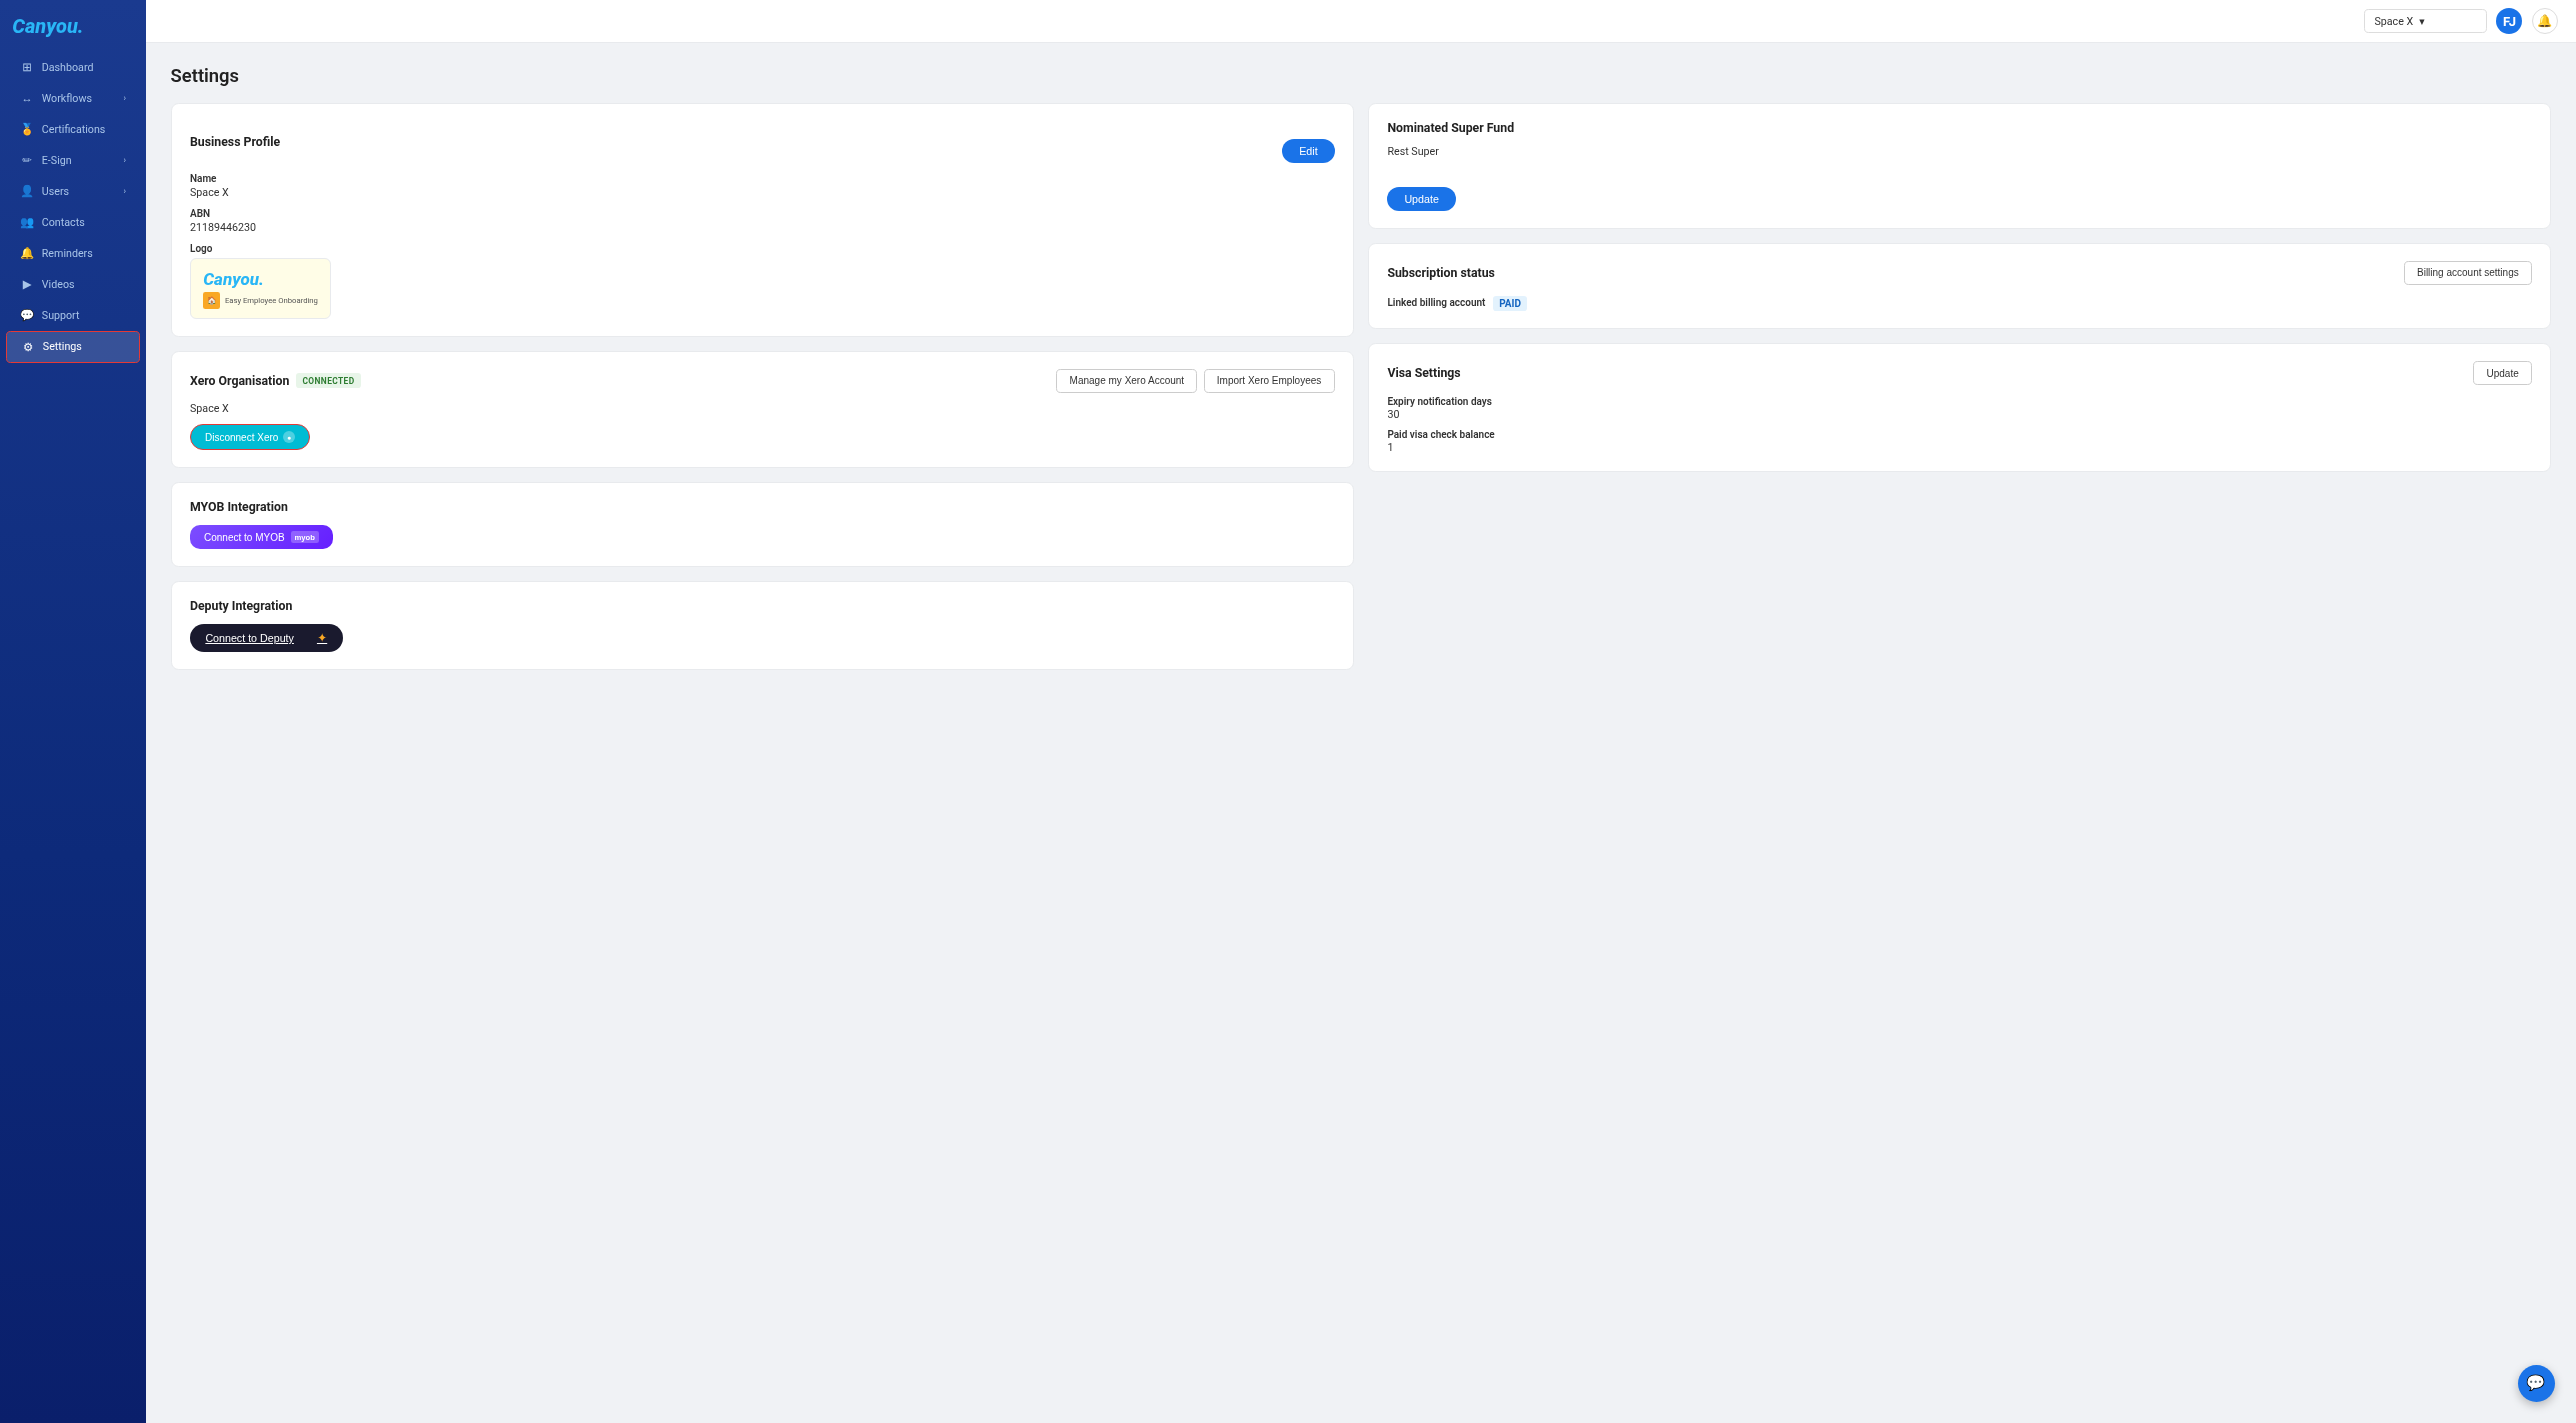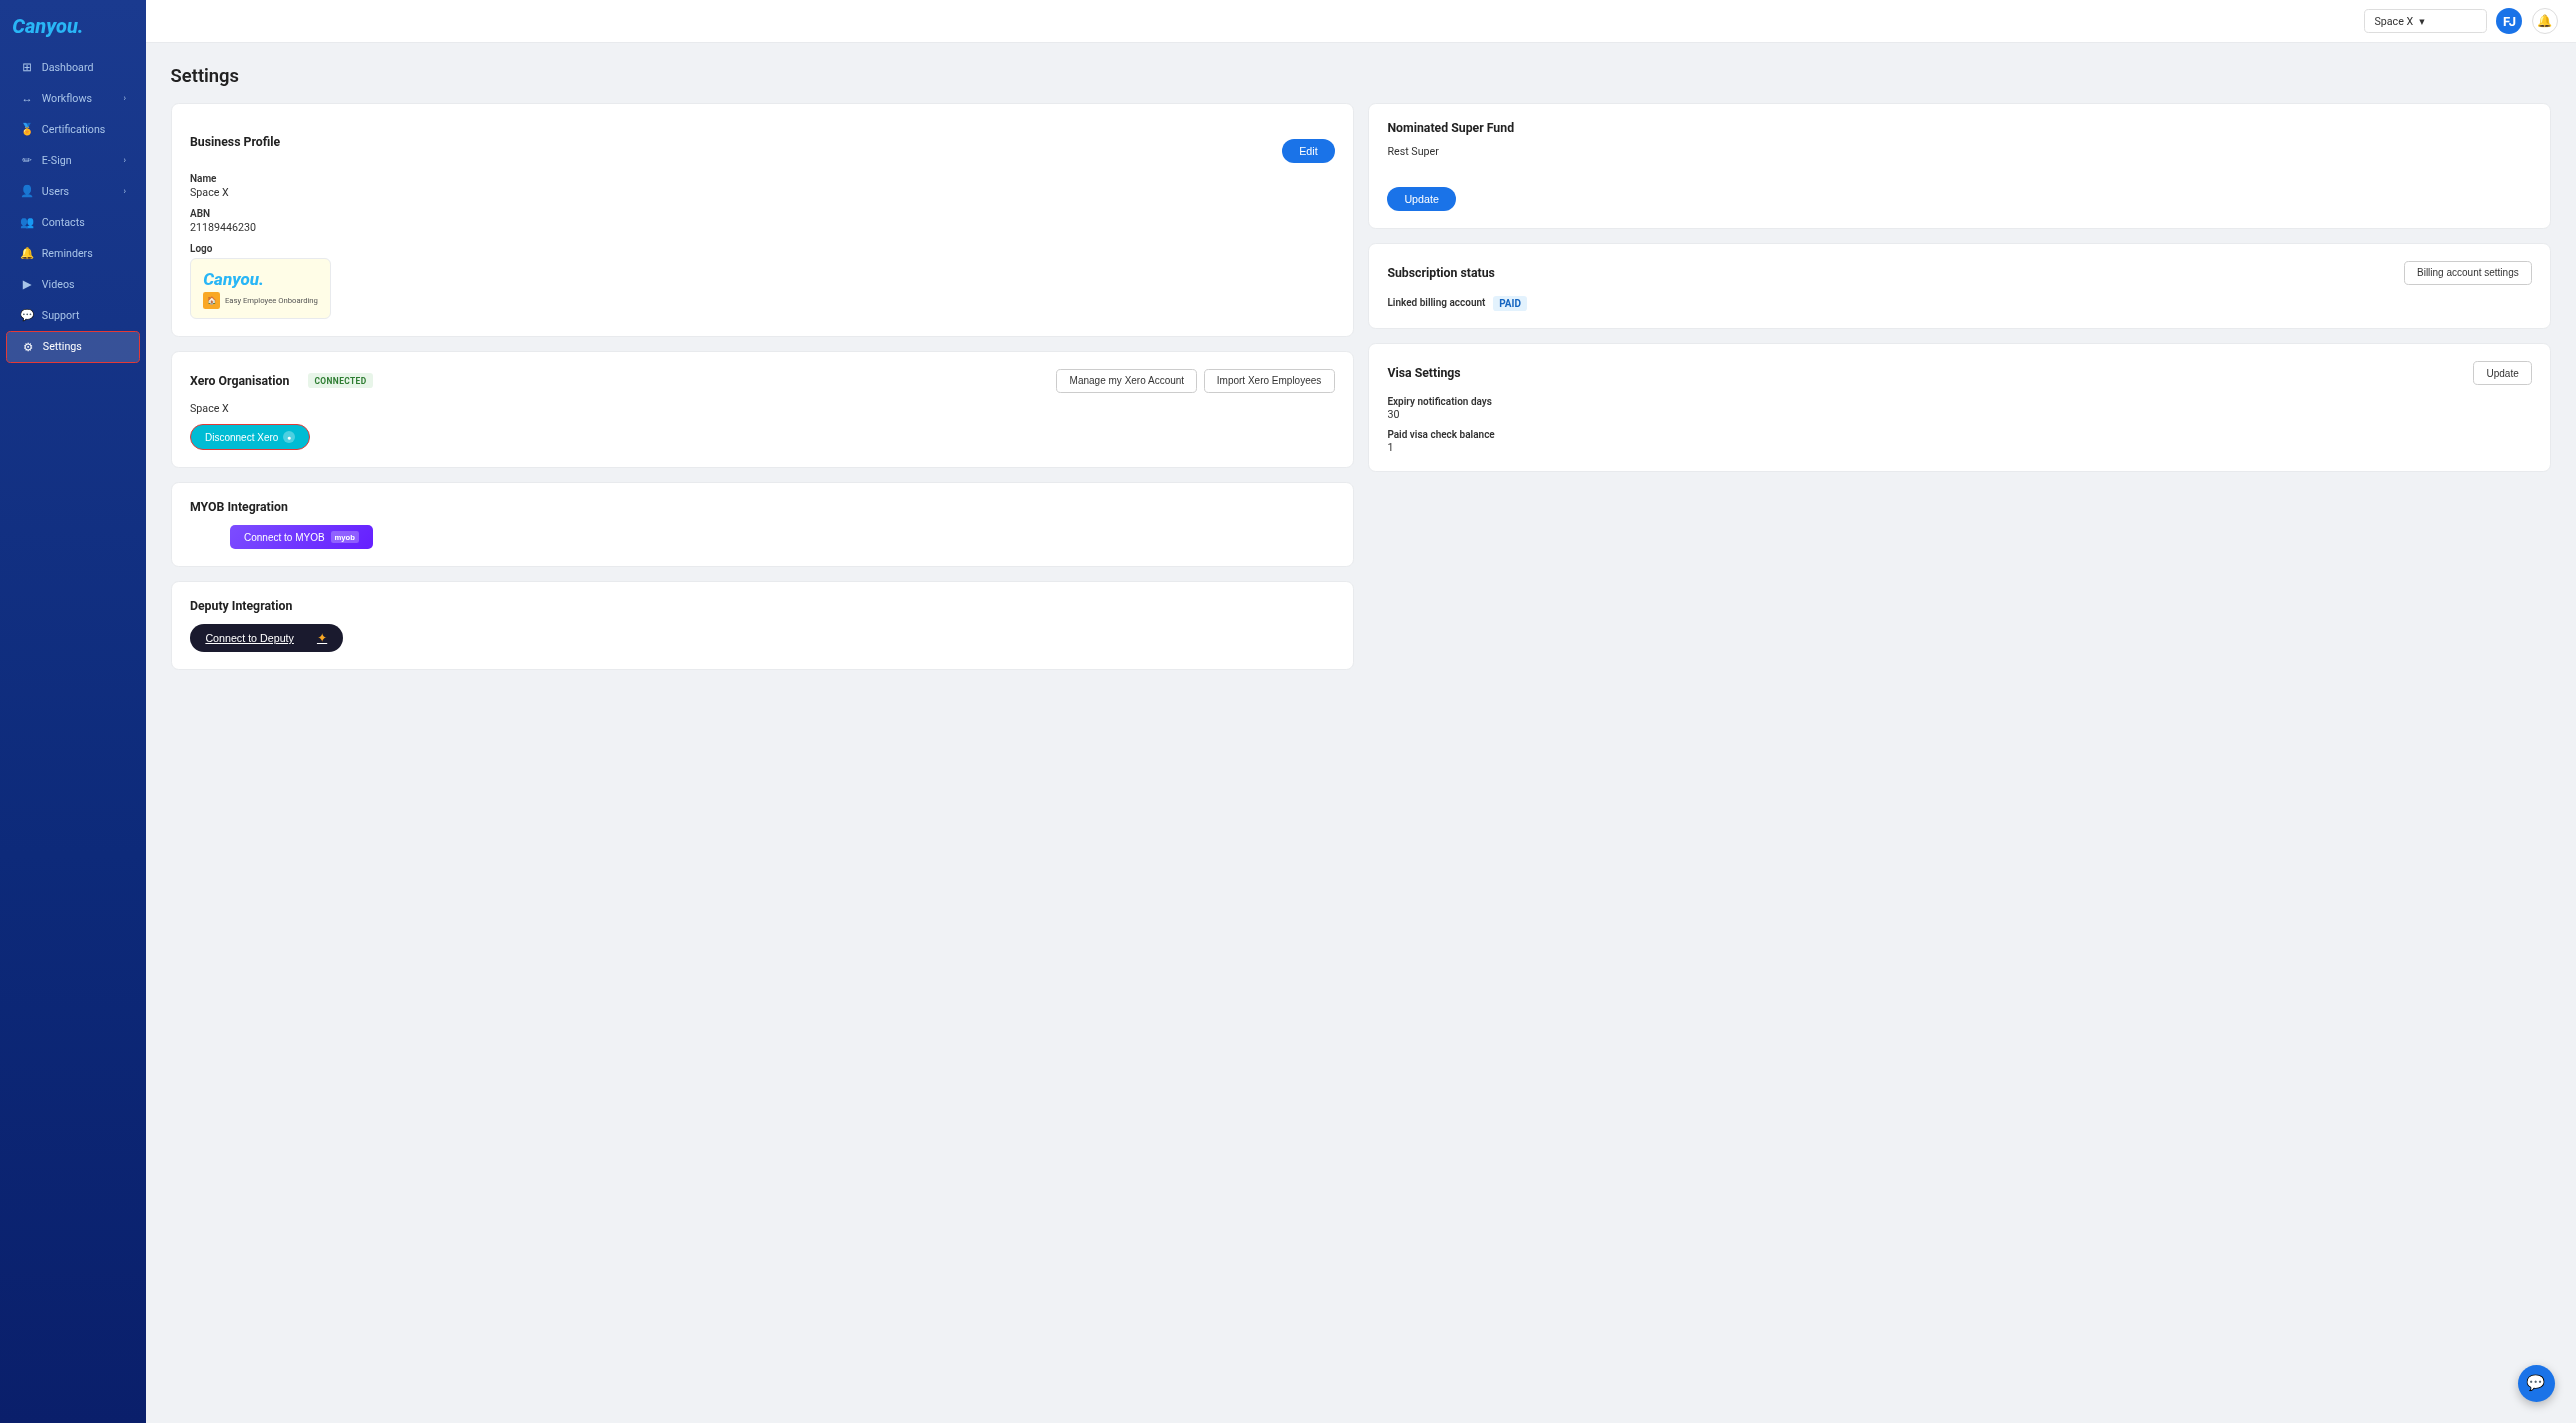--- a/index.html
+++ b/index.html
@@ -232,29 +232,28 @@
       background: rgba(255,255,255,0.3);
       display: flex;
       align-items: center;
       justify-content: center;
       font-size: 7px;
     }
     .btn-myob {
       background: linear-gradient(135deg, #7c4dff, #651fff);
       color: #fff;
       border: none;
-      border-radius: 5px;
+      border-radius: 10px;
       padding: 6.1px 14px;
       font-size: 10px;
       font-weight: 500;
       cursor: pointer;
       display: flex;
       align-items: center;
       gap: 6.1px;
-      margin-left: 40px;
     }
     .myob-badge {
       background: rgba(255,255,255,0.25);
       font-size: 7.7px;
       padding: 1.5px 3.8px;
       border-radius: 2.3px;
       font-weight: 700;
     }
     .btn-deputy {
       background: #1a1a2e;
@@ -273,21 +272,21 @@
     .deputy-star { color: #f9a825; font-size: 12.3px; }
 
     
     .badge-connected {
       background: #e8f5e9;
       color: #2e7d32;
       font-size: 8.4px;
       font-weight: 700;
       padding: 2.3px 6.1px;
       border-radius: 3.1px;
-      margin-left: 19px;
+      margin-left: 7px;
       letter-spacing: 0.4px;
     }
 
     
     .xero-header { display: flex; align-items: center; margin-bottom: 9.2px; }
 
     
     .linked-row {
       display: flex;
       align-items: center;

